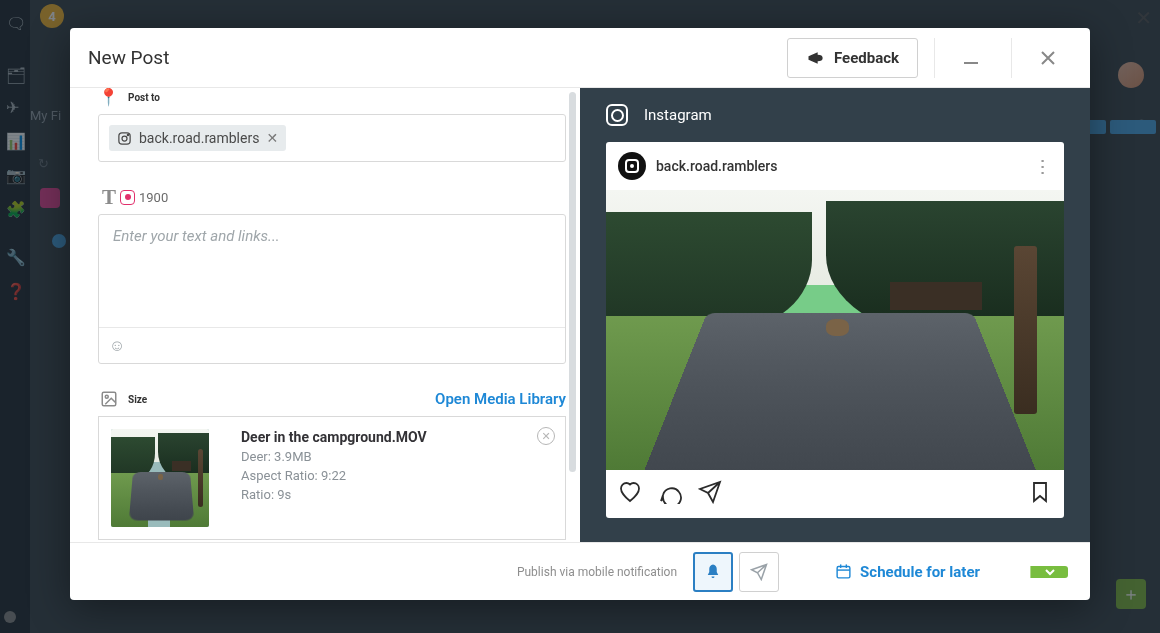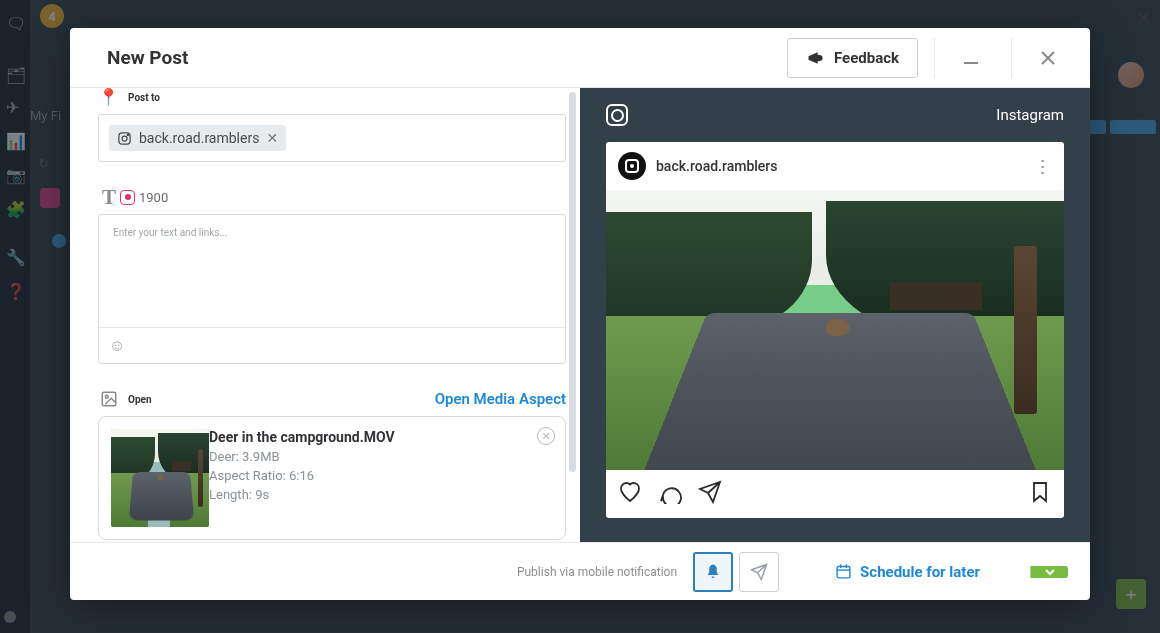--- a/index.html
+++ b/index.html
@@ -21,21 +21,21 @@
 .bg-slice2{position:absolute; right:54px; top:120px; width:23px; height:14px; background:#4aa5e3; border-radius:2px;}
 .bg-icon{position:absolute; left:6px; width:18px;height:18px;color:#aab4bb; font-size:16px;}
 .bg-refresh{position:absolute; left:38px; top:156px; color:#6b767e; font-size:13px;}
 .bg-iconpink{position:absolute; left:40px; top:188px; width:20px;height:20px;background:#e74694;border-radius:4px;}
 .bg-iconinfo{position:absolute; left:52px; top:234px; width:14px;height:14px;border-radius:50%;background:#4aa5e3;}
 .bg-overlay{position:absolute; inset:0; background:rgba(20,30,38,0.55);}
 
 
 .modal { position: absolute; left: 70px; top: 28px; width: 1020px; height: 572px; background: #fff; border-radius: 4px; box-shadow: 0 8px 40px rgba(0,0,0,0.4); display:flex; flex-direction:column; overflow:hidden;}
 .modal-header { height: 60px; border-bottom: 1px solid #e8e8e8; display: flex; align-items: center; padding: 0 18px; }
-.modal-title { font-size: 19px; font-weight: 700; color: #333; flex: 1; margin-left: 19px; }
+.modal-title { font-size: 19px; font-weight: 400; color: #333; flex: 1; }
 .feedback-btn { display: flex; align-items: center; gap: 8px; border: 1px solid #d0d0d0; background: #fff; padding: 10px 18px; border-radius: 3px; font-weight: 700; font-size: 15px; color: #333; cursor:pointer; }
 .hdr-sep { width:1px; height:40px; background:#e8e8e8; margin: 0 12px 0 16px;}
 .hdr-icon-btn { width: 48px; height: 48px; display:flex; align-items:center; justify-content:center; color:#888; font-size:20px; cursor:pointer;}
 
 .modal-body { flex:1; display:flex; min-height:0; }
 
 
 .compose { width: 510px; padding: 0 0 0 0; position:relative; }
 .compose-scroll { position:absolute; inset:0; overflow-y:auto; padding: 0 14px 0 28px; }
 .sect { margin-bottom: 18px; }
@@ -43,38 +43,38 @@
 .sect-icon { width:22px; color:#8b8b8b; font-size:17px; display:flex; justify-content:center;}
 .sect-label { font-weight:700; color:#333; font-size:10px; margin-left: 8px; flex:1;}
 .sect-action { color:#1e88d6; font-weight:600; font-size:15px; cursor:pointer;}
 .sect-action-red { color:#e74c5a; font-weight:600; font-size:15px; cursor:pointer;}
 
 .profiles-box { border:1px solid #d9d9d9; border-radius:3px; padding:10px; display:flex; flex-wrap:wrap; gap:6px; }
 .chip { display:inline-flex; align-items:center; background:#e7ebed; border-radius:3px; padding:5px 8px; gap:7px; font-size:14px; color:#4a4a4a;}
 .chip .x { color:#7a7a7a; cursor:pointer; font-size:14px;}
 
 .text-box { border:1px solid #d9d9d9; border-radius:3px; display:flex; flex-direction:column;}
-.text-area { min-height: 112px; padding: 12px 14px; color:#9fa6aa; font-size:10px; outline:none; }
+.text-area { min-height: 112px; padding: 12px 14px; color:#9fa6aa; font-size:15px; outline:none;font-style:italic; }
 .text-foot { border-top:1px solid #e8e8e8; padding:8px 10px; color:#9fa6aa; font-size:16px;}
 
 .char-badge { display:inline-flex; align-items:center; gap:4px; color:#6b6b6b; font-size:13px;}
 .ig-dot{ width:15px;height:15px; border:1.5px solid #e1306c; border-radius:4px; display:inline-flex;align-items:center;justify-content:center;}
 .ig-dot::after{content:""; width:6px;height:6px;border-radius:50%;background:#e1306c;}
 
-.media-card { border:1px solid #d9d9d9; border-radius:8px; padding:12px; display:flex; gap:0; position:relative;}
+.media-card { border:1px solid #d9d9d9; border-radius:0; padding:12px; display:flex; gap:32px; position:relative;}
 .media-thumb { width:98px; height:98px; background:#9bb; border-radius:2px; overflow:hidden; position:relative;}
 .media-info { display:flex; flex-direction:column; gap:4px; font-size:13px; color:#8a9197;}
 .media-title { font-weight:700; color:#333236; font-size:14px;}
 .media-rm { position:absolute; right:10px; top:10px; width:18px;height:18px;border-radius:50%; border:1.5px solid #b6b6b6; color:#b6b6b6; display:flex;align-items:center;justify-content:center; font-size:11px; cursor:pointer;}
 
 .vscroll{position:absolute; right:4px; top:4px; width:7px; height:380px; background:#d8dcdf; border-radius:4px;}
 
 
 .preview { flex:1; background:#32404a; padding: 12px 26px 0 26px; display:flex; flex-direction:column; overflow:hidden;}
-.prev-hdr { display:flex; align-items:center; gap:16px; color:#fff; font-size:15px; height:30px;justify-content:space-between;}
+.prev-hdr { display:flex; align-items:center; gap:16px; color:#fff; font-size:15px; height:30px;}
 .ig-circle{ width:22px;height:22px;border:2px solid #fff;border-radius:6px; display:flex;align-items:center;justify-content:center;}
 .ig-circle::after{content:"";width:9px;height:9px;border:2px solid #fff;border-radius:50%;}
 .card { background:#fff; border-radius:3px; margin-top:12px; overflow:hidden; }
 .card-hdr{display:flex;align-items:center;padding:10px 12px; gap:10px;}
 .avatar{width:28px;height:28px;border-radius:50%;background:#111;display:flex;align-items:center;justify-content:center;}
 .avatar .inner{width:14px;height:14px;border:2px solid #fff;border-radius:4px;position:relative;}
 .avatar .inner::after{content:"";position:absolute;inset:3px;border:2px solid #fff;border-radius:50%;}
 .uname{font-size:14px;color:#333;font-weight:500;flex:1;}
 .dots{color:#999;font-size:18px;letter-spacing:-1px;transform:rotate(90deg);cursor:pointer;}
 .card-img{height:280px;background:#7c8;position:relative;overflow:hidden;}
@@ -204,42 +204,42 @@
 
         <div class="sect">
           <div class="sect-head">
             <span class="sect-icon">
                 <svg width="18" height="18" viewBox="0 0 24 24" fill="none" stroke="#8b8b8b" stroke-width="2">
                   <rect x="3" y="3" width="18" height="18" rx="2"></rect>
                   <circle cx="9" cy="9" r="2"></circle>
                   <path d="M21 17 L15 11 L7 19"></path>
                 </svg>
               </span>
-            <span class="sect-label">Open</span>
-            <span class="sect-action">Open Media Aspect</span>
+            <span class="sect-label">Size</span>
+            <span class="sect-action">Open Media Library</span>
           </div>
           <div class="media-card">
             <div class="media-thumb">
               <div class="scene">
                 <div class="sky"></div>
                   <div class="treesL"></div>
                   <div class="treesR"></div>
                 <div class="grassL"></div>
                   <div class="grassR"></div>
                   <div class="road"></div>
                 <div class="cabin"></div>
                   <div class="trunk"></div>
                   <div class="deer"></div>
               </div>
             </div>
             <div class="media-info">
               <span class="media-title">Deer in the campground.MOV</span>
               <span>Deer: 3.9MB</span>
-              <span>Aspect Ratio: 6:16</span>
-              <span>Length: 9s</span>
+              <span>Aspect Ratio: 9:22</span>
+              <span>Ratio: 9s</span>
             </div>
             <div class="media-rm">✕</div>
           </div>
         </div>
 
       </div>
       <div class="vscroll"></div>
     </div>
 
     <div class="preview">

